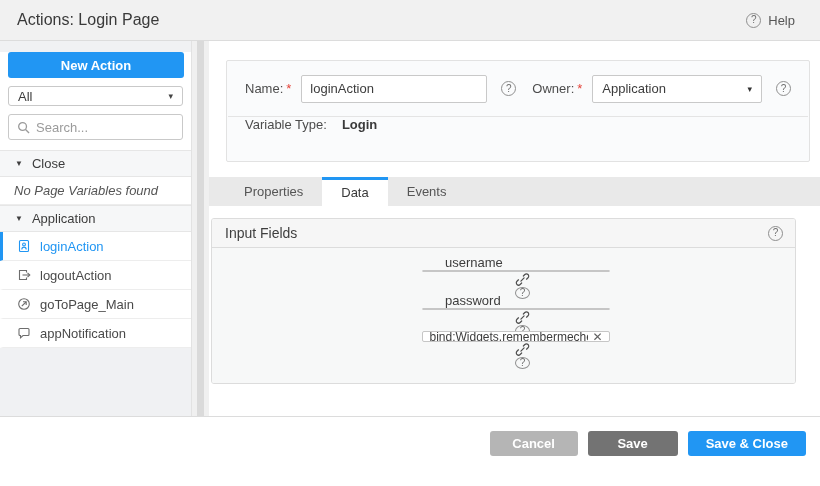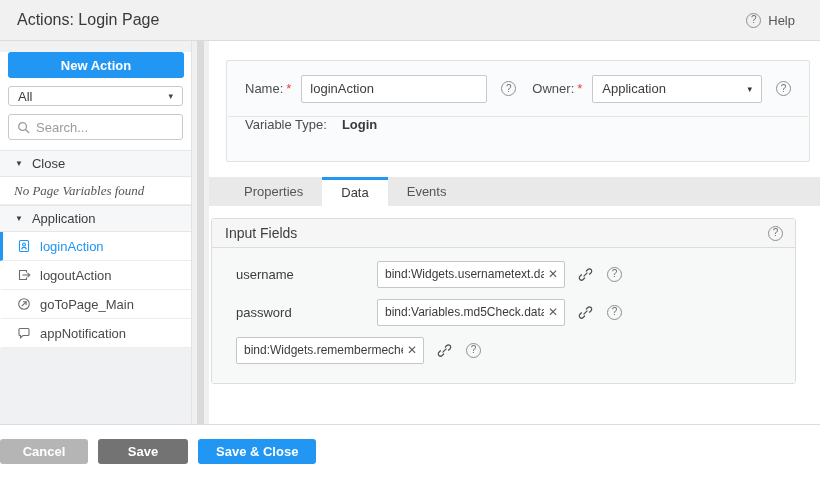--- a/index.html
+++ b/index.html
@@ -21,21 +21,21 @@
   .filterbox { margin:0 8px 8px 8px; height:20px; border:1px solid #c9c9c9; border-radius:3px; background:#fff; display:flex; align-items:center; padding:0 9px; cursor:pointer; }
   .filterbox .caret { margin-left:auto; font-size:9px; color:#444; }
   .searchbox { margin:0 8px 10px 8px; height:26px; border:1px solid #c9c9c9; border-radius:3px; background:#fff; display:flex; align-items:center; padding:0 8px; gap:6px; }
   .searchbox input { border:none; outline:none; flex:1; font-size:13px; font-family:inherit; color:#444; min-width:0; background:transparent; }
   .searchbox input::placeholder { color:#9b9b9b; }
   .sicon { width:13px; height:13px; color:#9a9a9a; }
 
   .tree-group { height:27px; background:#f6f7f8; border-top:1px solid #e6e6e6; border-bottom:1px solid #e6e6e6; display:flex; align-items:center; gap:9px; padding-left:15px; cursor:pointer; }
   .tree-group .tcaret { font-size:8px; color:#3f3f3f; }
   .tree-group .glabel { color:#3c3c3c; }
-  .tree-empty { height:28px; line-height:28px; background:#fff; border-bottom:1px solid #ededed; font-style:italic; color:#555; padding-left:14px;font-family:Liberation Serif, serif; }
+  .tree-empty { height:28px; line-height:28px; background:#fff; border-bottom:1px solid #ededed; font-style:italic; color:#555; padding-left:14px; }
   .tree-item { height:29px; background:#fff; border-bottom:1px solid #ededed; display:flex; align-items:center; gap:9px; padding-left:14px; color:#4a4a4a; cursor:pointer; border-left:3px solid transparent; }
   .tree-item .ticon { width:14px; height:14px; color:#6d6d6d; display:inline-flex; }
   .tree-item.selected { border-left:3px solid #2196f3; color:#2196f3; }
   .tree-item.selected .ticon { color:#2196f3; }
 
   
   .vdivider { position:absolute; top:41px; left:192px; width:17px; height:390px; background:#f0f0f0; }
   .vdivider .thumb { position:absolute; top:0; left:5px; width:7px; height:390px; background:#dadada; }
 
   
@@ -56,30 +56,30 @@
 
   .tabs { display:flex; background:#e9e9e9; height:29px; margin-top:15px; padding-left:16px; align-items:flex-end; }
   .tab { padding:0 19px; line-height:29px; font-size:13px; color:#555; cursor:pointer; height:29px; }
   .tab.active { background:#fff; border-top:3px solid #2196f3; line-height:26px; height:29px; color:#3a3a3a; }
 
   .panel { margin:12px 24px 0 2px; border:1px solid #dcdcdc; border-radius:3px; overflow:hidden; }
   .panel-head { height:29px; background:#f6f6f6; border-bottom:1px solid #dcdcdc; display:flex; align-items:center; padding:0 12px 0 13px; }
   .panel-head .ptitle { font-size:14px; color:#3e3e3e; }
   .panel-head .qicon { margin-left:auto; }
   .panel-body { background:#f7f8f8; padding:7px 0 14px 0; }
-  .frow { height:38px; display:flex; align-items:center; padding-left:24px; }
+  .frow { height:38px; display:flex; align-items:center; padding-left:24px;flex-direction:column; }
   .frow .flabel { width:141px; color:#3d3d3d; }
   .bindwrap { width:188px; height:27px; background:#fff; border:1px solid #c6c6c6; border-radius:2px; display:flex; align-items:center; overflow:hidden; }
   .bindwrap input { border:none; outline:none; flex:1; min-width:0; font-size:12px; font-family:inherit; color:#3c3c3c; padding:0 2px 0 7px; background:transparent; white-space:nowrap; }
   .clearx { font-size:12px; color:#5f5f5f; padding:0 6px 0 2px; cursor:pointer; line-height:1; }
   .licon { width:15px; height:15px; color:#4f4f4f; margin-left:13px; cursor:pointer; display:inline-flex; }
   .frow .qicon { margin-left:14px; }
 
   
-  .footer { position:absolute; bottom:8px; left:0; width:820px; height:54px; background:#fff; border-top:1px solid #dcdcdc; display:flex; align-items:center; justify-content:flex-start; gap:10px; padding-right:14px; }
+  .footer { position:absolute; bottom:16px; left:0; width:820px; height:54px; background:#fff; border-top:1px solid #dcdcdc; display:flex; align-items:center; justify-content:flex-end; gap:10px; padding-right:14px; }
   .fbtn { height:25px; border:none; border-radius:3px; color:#fff; font-weight:bold; font-size:13px; font-family:inherit; cursor:pointer; padding:0 18px; }
   .fbtn.cancel { background:#b5b5b5; min-width:88px; }
   .fbtn.save { background:#737373; min-width:90px; }
   .fbtn.saveclose { background:#2196f3; min-width:92px; }
 
   svg { display:block; }
 </style>
 </head>
 <body>
 

